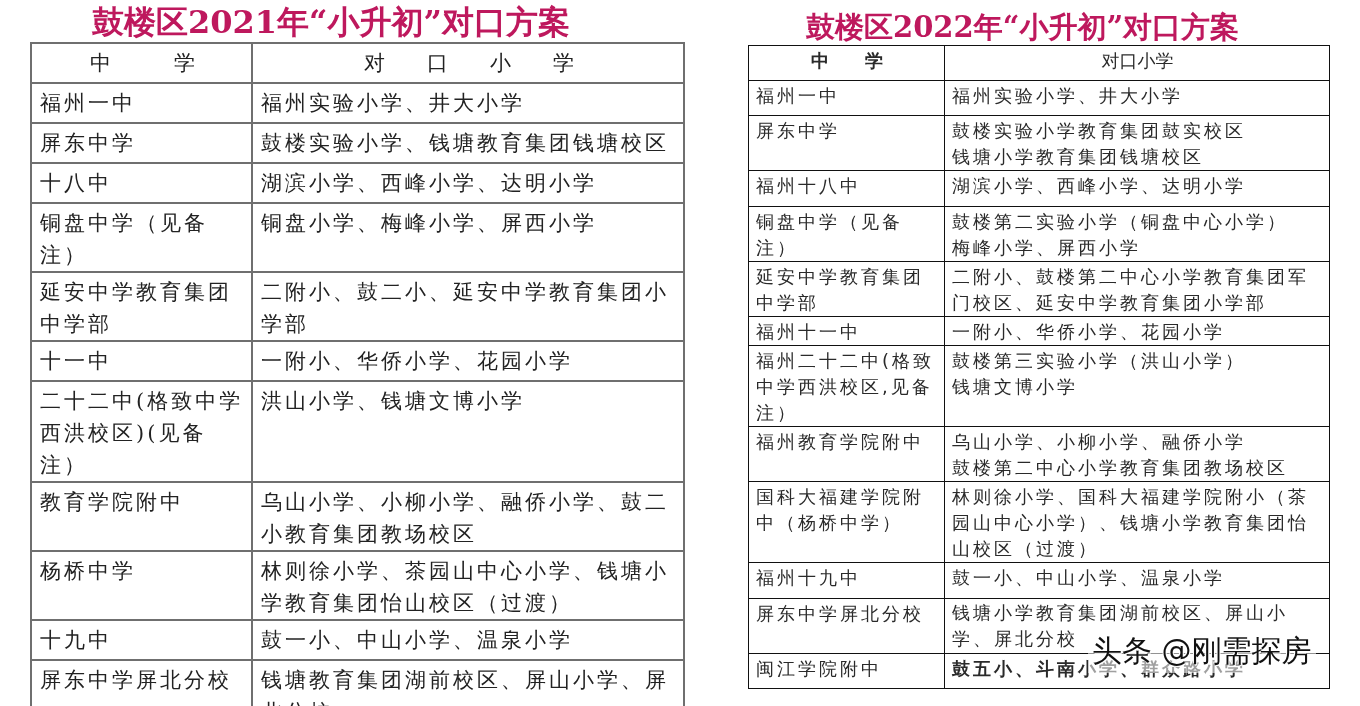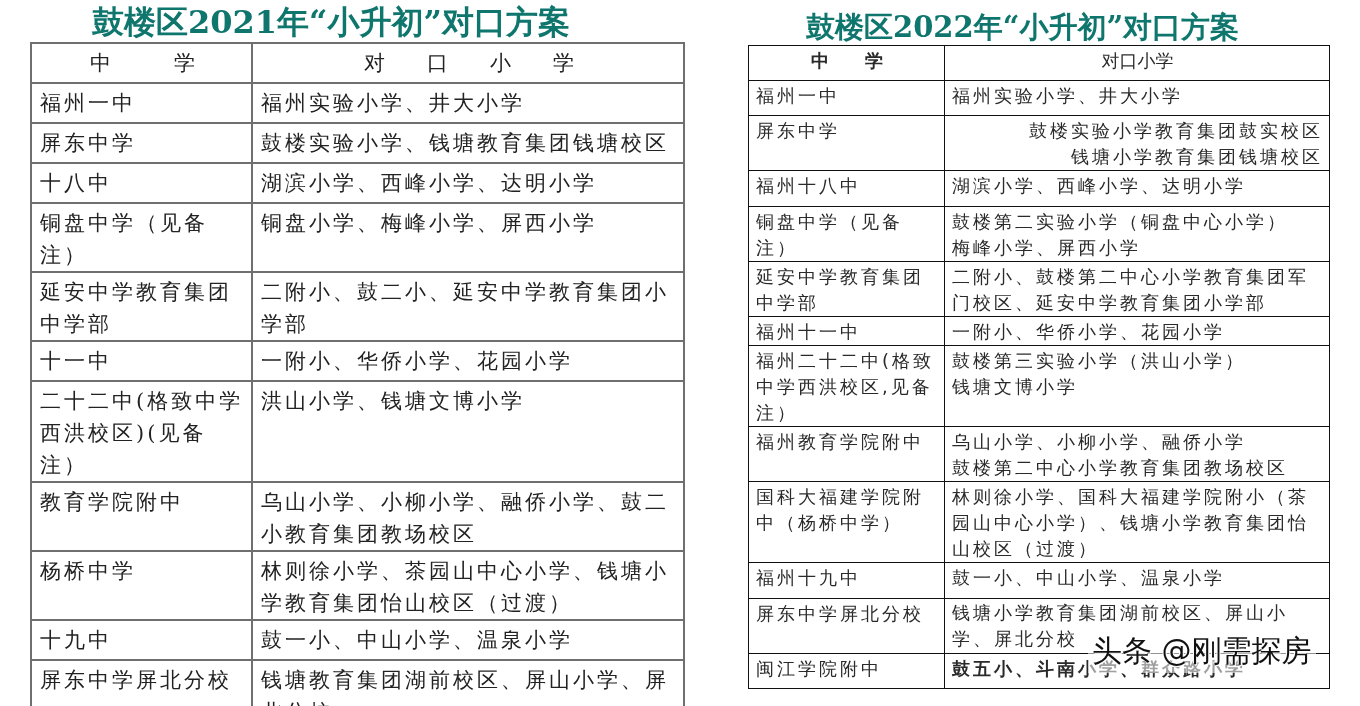--- a/index.html
+++ b/index.html
@@ -2,21 +2,21 @@
 <html><head>
 <meta charset="utf-8">
 <style>
   html, body { margin: 0; padding: 0; }
   body {
     width: 1360px; height: 706px; position: relative; overflow: hidden;
     background: #ffffff; color: #1a1a1a;
     font-family: "DejaVu Serif", "Liberation Serif", serif;
   }
   .title {
-    position: absolute; margin: 0; font-weight: bold; color: #0f766e;
+    position: absolute; margin: 0; font-weight: bold; color: #be185d;
     font-family: "DejaVu Serif", "Liberation Serif", serif;
     white-space: nowrap; letter-spacing: 0px;
   }
   #title-2021 { left: 92px; top: 2px; font-size: 32px; line-height: 40px; }
   #title-2022 { left: 806px; top: 8px; font-size: 29px; line-height: 38px; }
 
   table {
     position: absolute; border-collapse: collapse; table-layout: fixed;
   }
   td, th {
@@ -129,21 +129,21 @@
       <th class="h2">对口小学</th>
     </tr>
   </thead>
   <tbody id="tbody-2022">
       <tr style="height: 35px;">
         <td>福州一中</td>
         <td style="white-space: pre-line;">福州实验小学、井大小学</td>
       </tr>
       <tr style="height: 55px;">
         <td>屏东中学</td>
-        <td style="white-space: pre-line; text-align: right;">鼓楼实验小学教育集团鼓实校区
+        <td style="white-space: pre-line;">鼓楼实验小学教育集团鼓实校区
 钱塘小学教育集团钱塘校区</td>
       </tr>
       <tr style="height: 36px;">
         <td>福州十八中</td>
         <td style="white-space: pre-line;">湖滨小学、西峰小学、达明小学</td>
       </tr>
       <tr style="height: 54px;">
         <td>铜盘中学（见备注）</td>
         <td style="white-space: pre-line;">鼓楼第二实验小学（铜盘中心小学）
 梅峰小学、屏西小学</td>

